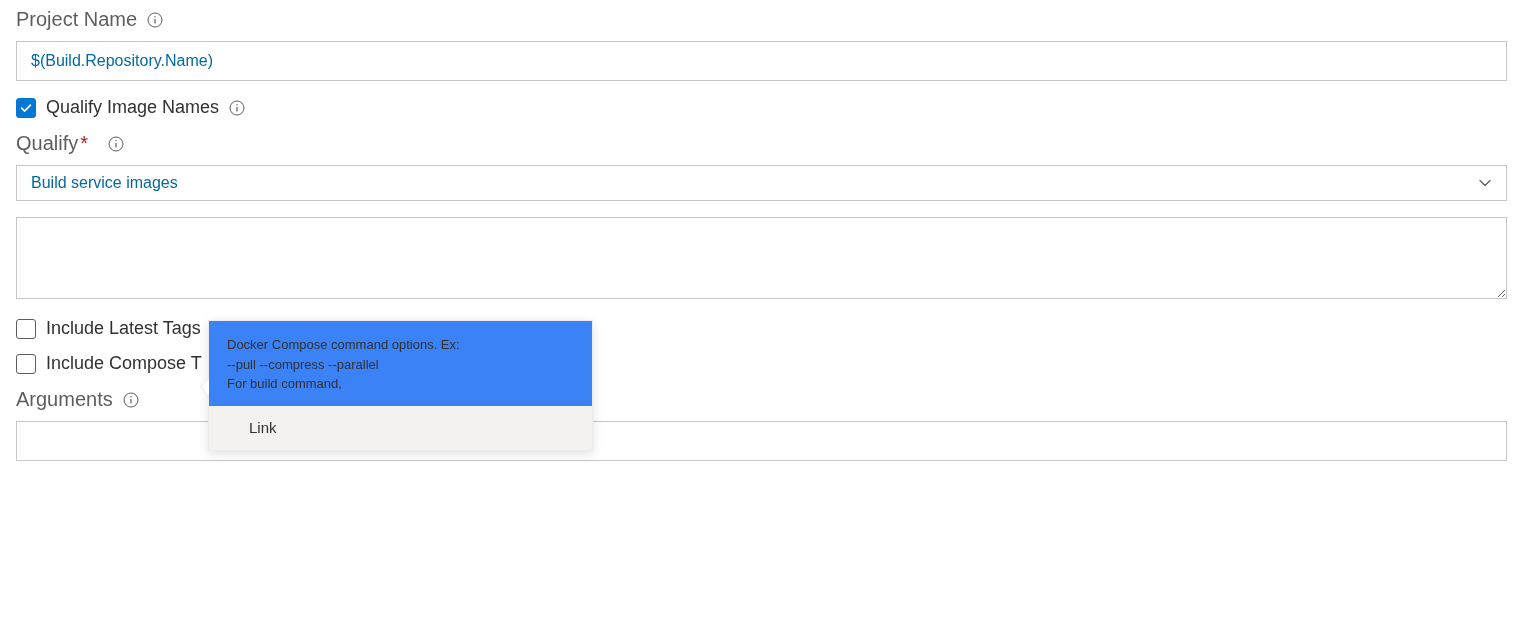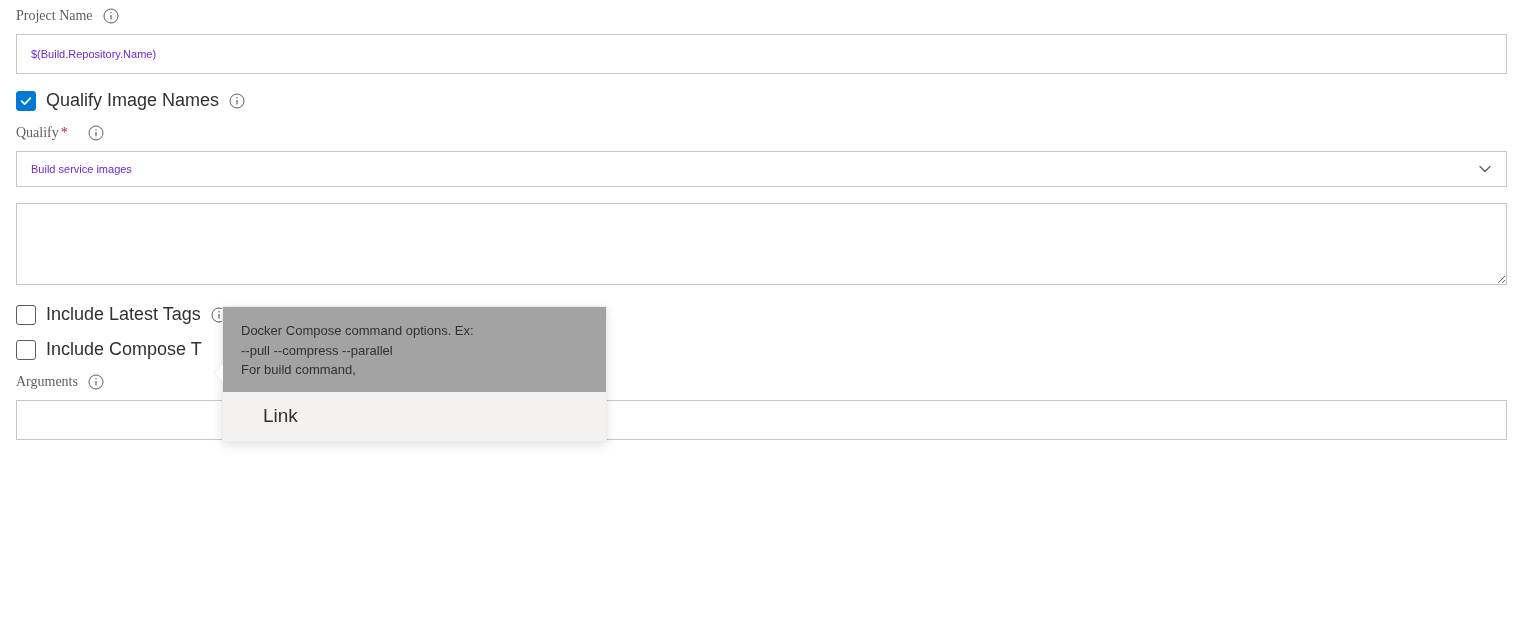--- a/index.html
+++ b/index.html
@@ -11,41 +11,40 @@
       padding: 8px 16px 40px 16px;
       width: 1523px;
     }
     .field-group { margin-bottom: 16px; }
     .field-label {
       display: flex;
       align-items: center;
       gap: 10px;
       margin-bottom: 10px;
       color: #605e5c;
-      font-size: 14px;
-      font-family: Liberation Serif, serif;
+      font-size: 20px;
     }
     .field-label .label-text { color: #605e5c; }
     .required-asterisk { color: #a4262c; margin-left: 2px; }
     .info-icon {
       width: 16px;
       height: 16px;
       display: inline-flex;
       align-items: center;
       justify-content: center;
       cursor: pointer;
     }
     .info-icon svg { width: 16px; height: 16px; }
     input.text-input, textarea.text-area, .select-box {
       width: 100%;
       border: 1px solid #c8c6c4;
       background: #ffffff;
       font-family: inherit;
-      font-size: 11px;
-      color: #6d28d9;
+      font-size: 16px;
+      color: #0369a1;
       outline: none;
     }
     input.text-input {
       height: 40px;
       padding: 0 14px;
     }
     textarea.text-area {
       height: 82px;
       padding: 10px 14px;
       resize: both;
@@ -86,24 +85,24 @@
       background: #0078d4;
       border-color: #0078d4;
     }
     .checkbox.checked svg { width: 14px; height: 14px; }
     .checkbox-label { color: #323130; font-size: 18px; }
     .tooltip-container {
       position: relative;
     }
     .tooltip {
       position: absolute;
-      left: 206px;
+      left: 192px;
       top: -68px;
       width: 385px;
-      background: #a3a3a3;
+      background: #3b82f6;
       border: 1px solid #edebe9;
       box-shadow: 0 3px 10px rgba(0,0,0,0.12);
       font-size: 13px;
       color: #323130;
       z-index: 10;
     }
     .tooltip-body {
       padding: 14px 18px 12px;
       line-height: 1.5;
     }
@@ -118,21 +117,21 @@
       filter: drop-shadow(-1px 0 0 #edebe9);
     }
     .tooltip-footer {
       background: #f3f2f1;
       padding: 12px 18px 14px 40px;
       border-top: 1px solid #f3f2f1;
     }
     .tooltip-footer a {
       color: #323130;
       text-decoration: none;
-      font-size: 19px;
+      font-size: 15px;
     }
     .arguments-input-wrap {
       position: relative;
     }
   </style>
 </head>
 <body>
 
 <div class="field-group">
   <div class="field-label">

